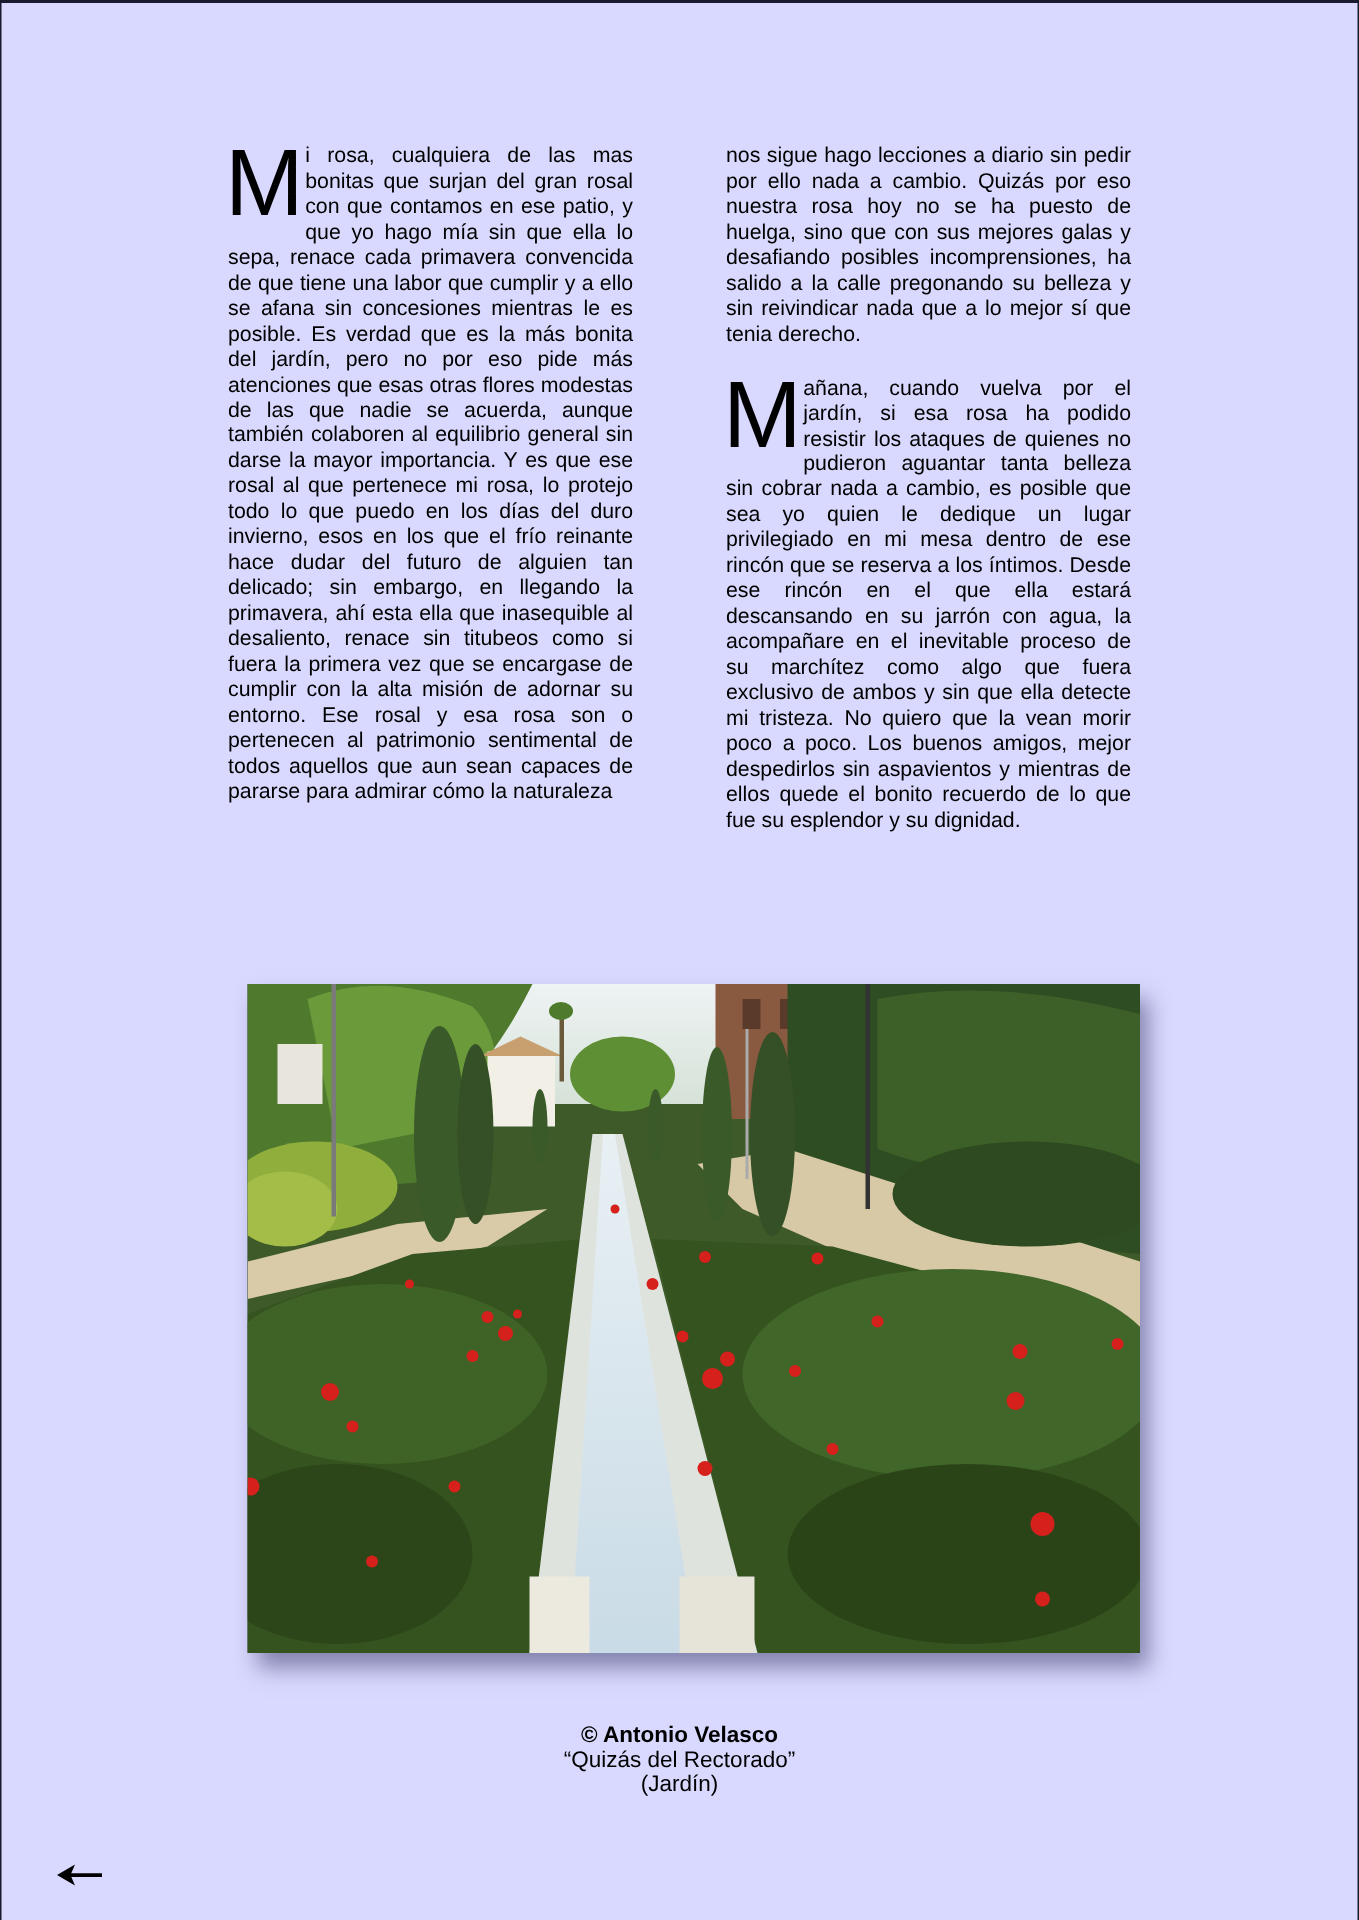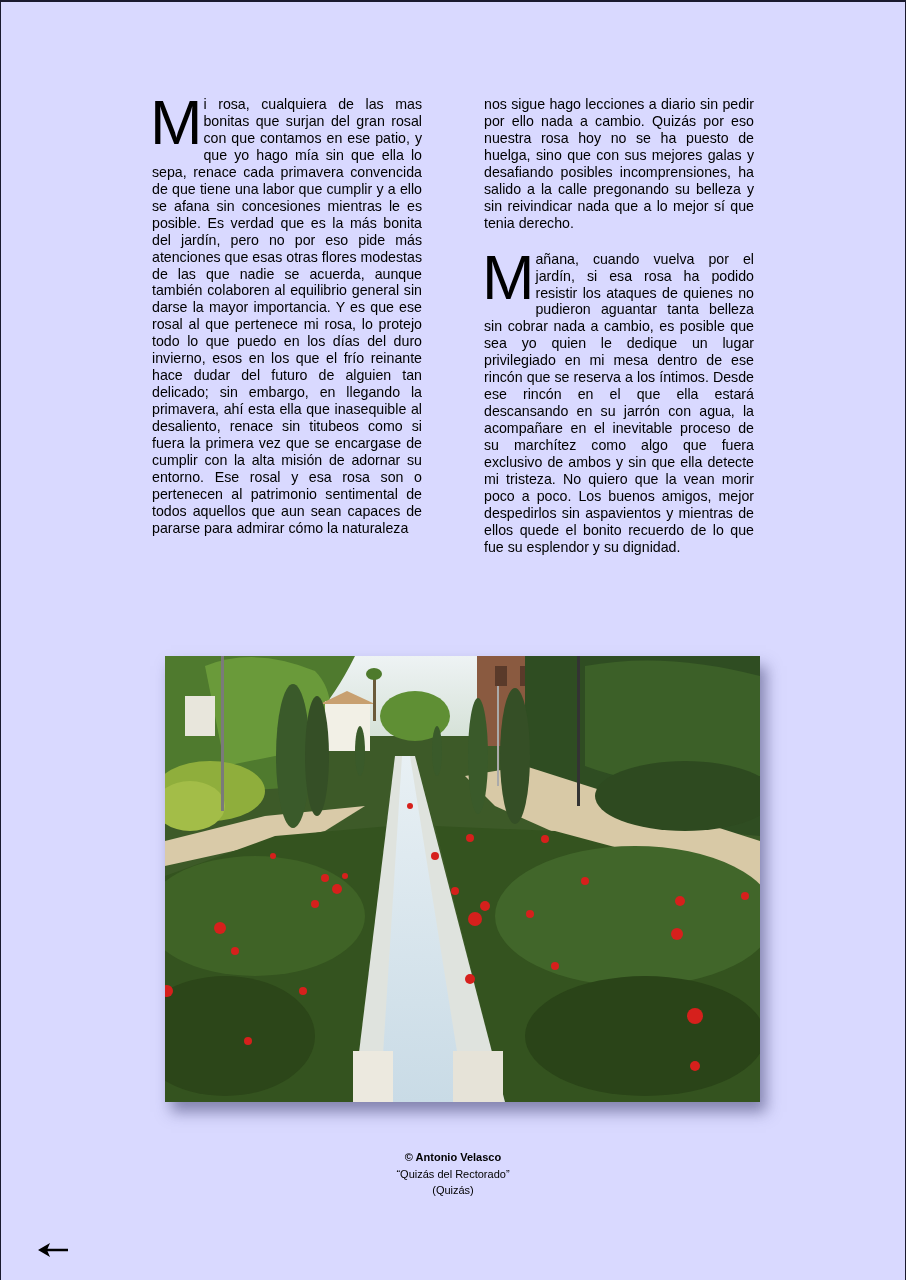--- a/index.html
+++ b/index.html
@@ -28,21 +28,21 @@
   }
   .photo-wrap {
     position: absolute; left: 165px; top: 656px; width: 595px; height: 446px;
     box-shadow: 6px 10px 14px rgba(60,60,110,0.55);
     overflow: hidden;
     background: #2f4a1f;
   }
   .photo { position: absolute; inset: 0; width: 100%; height: 100%; }
   .caption {
     position: absolute; left: 303px; top: 1149px; width: 300px;
-    text-align: center; font-size: 11px; line-height: 16.5px;
+    text-align: center; font-size: 15px; line-height: 16.5px;
   }
   .caption .author { font-weight: bold; }
   .back-arrow {
     position: absolute; left: 36px; top: 1241px; width: 34px; height: 18px;
     cursor: pointer;
   }
 </style>
 </head>
 <body>
 
@@ -150,21 +150,21 @@
         <circle cx="530" cy="410" r="5"></circle>
       <circle cx="245" cy="150" r="3"></circle>
         <circle cx="270" cy="200" r="4"></circle>
     </g>
   </svg>
 </div>
 
 <div class="caption">
   <div class="author">© Antonio Velasco</div>
   <div>“Quizás del Rectorado”</div>
-  <div>(Quizás)</div>
+  <div>(Jardín)</div>
 </div>
 
 <div class="back-arrow">
   <svg width="34" height="18" viewBox="0 0 34 18">
     <line x1="10" y1="9" x2="32" y2="9" stroke="#000" stroke-width="2.5"></line>
     <polygon points="2,9 14,2 11,9 14,16" fill="#000"></polygon>
   </svg>
 </div>
 
 </body></html>

